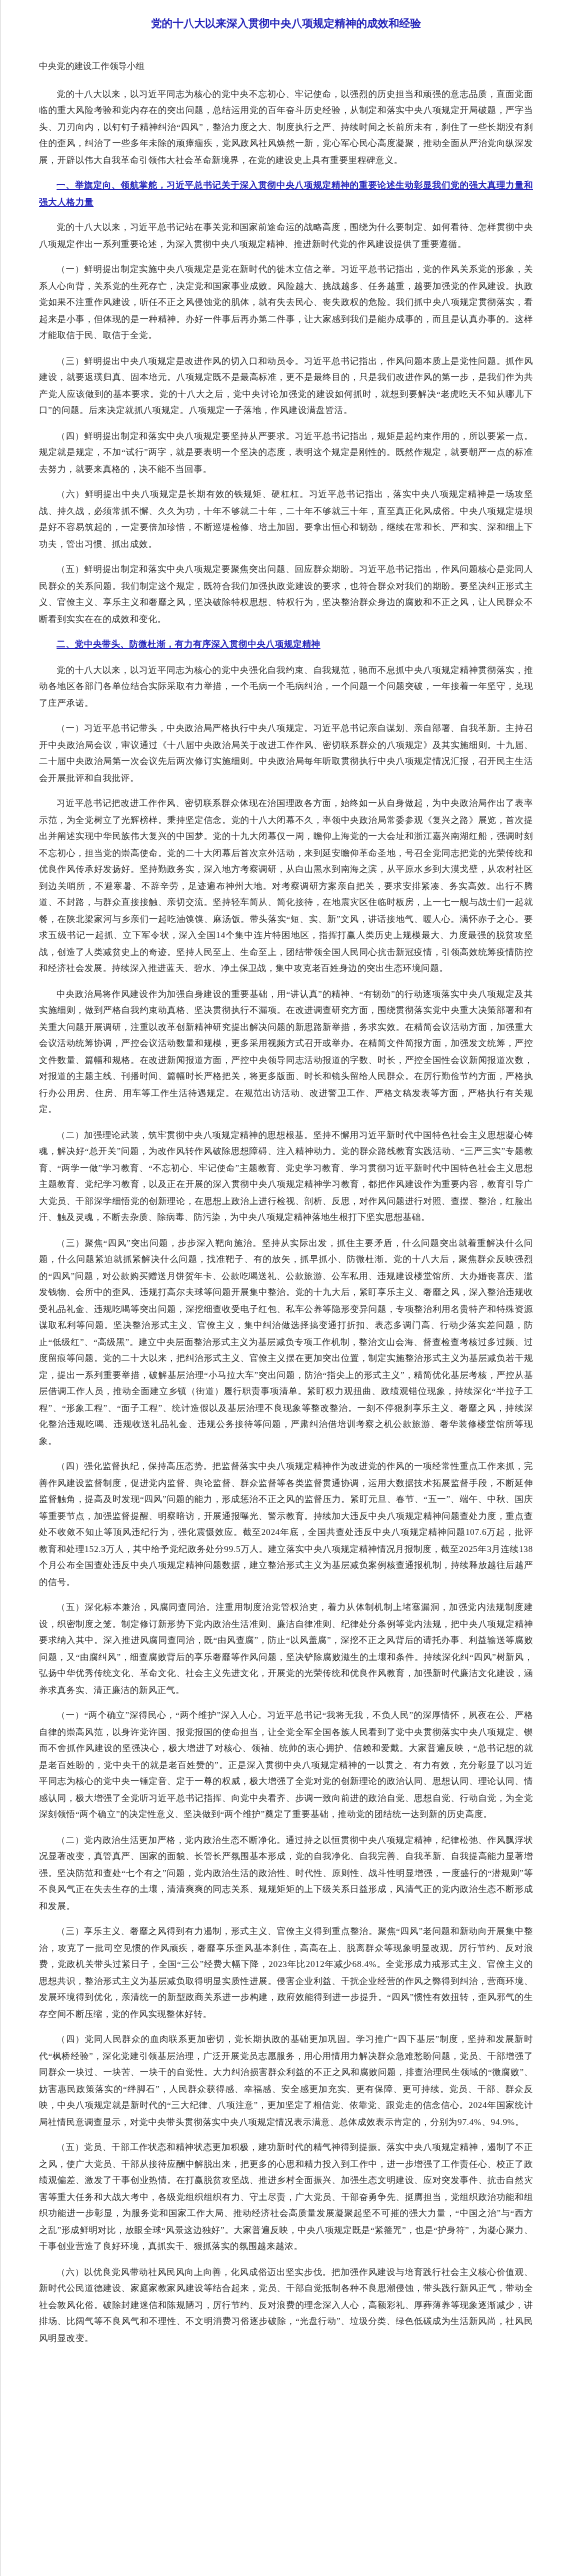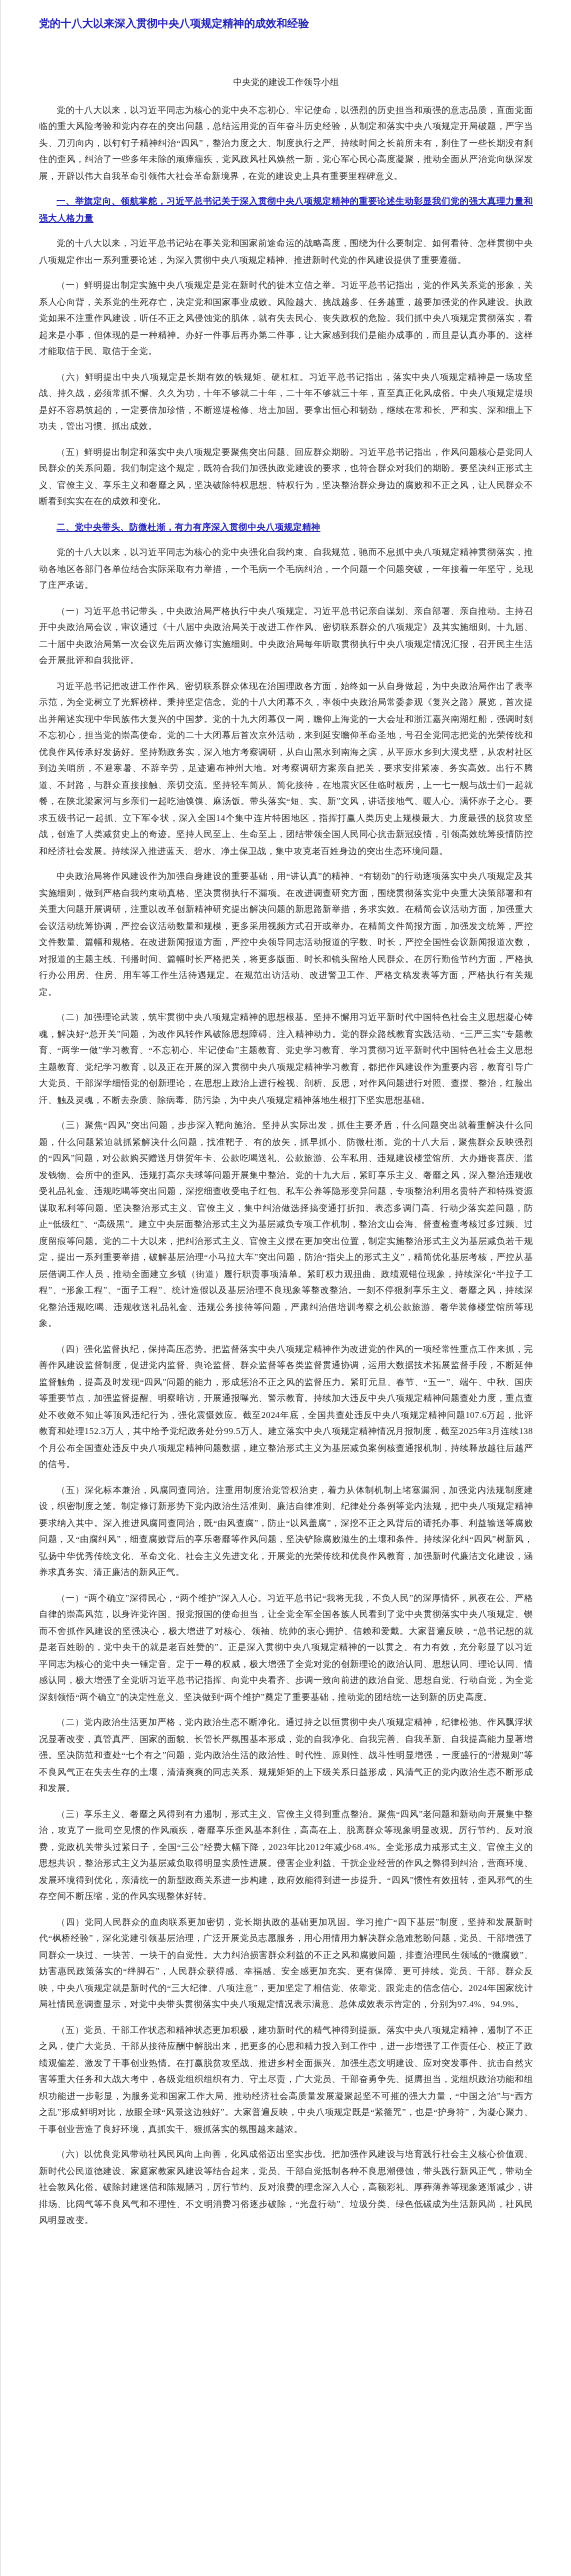--- a/index.html
+++ b/index.html
@@ -5,25 +5,25 @@
   :root { --accent:#2626bb; --ink:#1f1f1f; }
   * { margin:0; padding:0; box-sizing:border-box; }
   html,body { background:#ffffff; }
   body { font-family:"Liberation Serif","DejaVu Serif",serif; color:var(--ink); }
   .page {
     width:572px; margin:0 auto; background:#ffffff;
     border-left:0.5px solid #e6e6e6; border-right:0.5px solid #e6e6e6;
     padding:12.4px 38px 25px 38px; min-height:3739px;
   }
   .title {
-    text-align:left; color:var(--accent); font-weight:bold;
+    text-align:center; color:var(--accent); font-weight:bold;
     font-size:10.8px; line-height:15.5px; margin:4.1px 0 0 0;
   }
   .author {
-    text-align:center; font-size:8.8px; line-height:15.5px; margin:43px 0 0 0;
+    text-align:left; font-size:8.8px; line-height:15.5px; margin:27px 0 0 0;
     color:var(--ink); font-weight:normal;
   }
   #article-body { margin-top:11.3px; }
   #article-body p {
     font-size:8.8px; line-height:16.5px; text-indent:2em;
     text-align:justify; margin:9px 0; letter-spacing:0.3px;
   }
   #article-body p.heading {
     color:var(--accent); font-weight:bold;text-decoration:underline;
   }
@@ -32,25 +32,27 @@
 <body>
 
 <div class="page">
   <h1 class="title">党的十八大以来深入贯彻中央八项规定精神的成效和经验</h1>
   <div class="author">中央党的建设工作领导小组</div>
   <div id="article-body">
       <p class="body">党的十八大以来，以习近平同志为核心的党中央不忘初心、牢记使命，以强烈的历史担当和顽强的意志品质，直面党面临的重大风险考验和党内存在的突出问题，总结运用党的百年奋斗历史经验，从制定和落实中央八项规定开局破题，严字当头、刀刃向内，以钉钉子精神纠治“四风”，整治力度之大、制度执行之严、持续时间之长前所未有，刹住了一些长期没有刹住的歪风，纠治了一些多年未除的顽瘴痼疾，党风政风社风焕然一新，党心军心民心高度凝聚，推动全面从严治党向纵深发展，开辟以伟大自我革命引领伟大社会革命新境界，在党的建设史上具有重要里程碑意义。</p>
       <p class="heading">一、举旗定向、领航掌舵，习近平总书记关于深入贯彻中央八项规定精神的重要论述生动彰显我们党的强大真理力量和强大人格力量</p>
       <p class="body">党的十八大以来，习近平总书记站在事关党和国家前途命运的战略高度，围绕为什么要制定、如何看待、怎样贯彻中央八项规定作出一系列重要论述，为深入贯彻中央八项规定精神、推进新时代党的作风建设提供了重要遵循。</p>
       <p class="body">（一）鲜明提出制定实施中央八项规定是党在新时代的徙木立信之举。习近平总书记指出，党的作风关系党的形象，关系人心向背，关系党的生死存亡，决定党和国家事业成败。风险越大、挑战越多、任务越重，越要加强党的作风建设。执政党如果不注重作风建设，听任不正之风侵蚀党的肌体，就有失去民心、丧失政权的危险。我们抓中央八项规定贯彻落实，看起来是小事，但体现的是一种精神。办好一件事后再办第二件事，让大家感到我们是能办成事的，而且是认真办事的。这样才能取信于民、取信于全党。</p>
+      <p class="body">（三）鲜明提出中央八项规定是改进作风的切入口和动员令。习近平总书记指出，作风问题本质上是党性问题。抓作风建设，就要返璞归真、固本培元。八项规定既不是最高标准，更不是最终目的，只是我们改进作风的第一步，是我们作为共产党人应该做到的基本要求。党的十八大之后，党中央讨论加强党的建设如何抓时，就想到要解决“老虎吃天不知从哪儿下口”的问题。后来决定就抓八项规定。八项规定一子落地，作风建设满盘皆活。</p>
+      <p class="body">（四）鲜明提出制定和落实中央八项规定要坚持从严要求。习近平总书记指出，规矩是起约束作用的，所以要紧一点。规定就是规定，不加“试行”两字，就是要表明一个坚决的态度，表明这个规定是刚性的。既然作规定，就要朝严一点的标准去努力，就要来真格的，决不能不当回事。</p>
       <p class="body">（六）鲜明提出中央八项规定是长期有效的铁规矩、硬杠杠。习近平总书记指出，落实中央八项规定精神是一场攻坚战、持久战，必须常抓不懈、久久为功，十年不够就二十年，二十年不够就三十年，直至真正化风成俗。中央八项规定堤坝是好不容易筑起的，一定要倍加珍惜，不断巡堤检修、培土加固。要拿出恒心和韧劲，继续在常和长、严和实、深和细上下功夫，管出习惯、抓出成效。</p>
       <p class="body">（五）鲜明提出制定和落实中央八项规定要聚焦突出问题、回应群众期盼。习近平总书记指出，作风问题核心是党同人民群众的关系问题。我们制定这个规定，既符合我们加强执政党建设的要求，也符合群众对我们的期盼。要坚决纠正形式主义、官僚主义、享乐主义和奢靡之风，坚决破除特权思想、特权行为，坚决整治群众身边的腐败和不正之风，让人民群众不断看到实实在在的成效和变化。</p>
       <p class="heading">二、党中央带头、防微杜渐，有力有序深入贯彻中央八项规定精神</p>
       <p class="body">党的十八大以来，以习近平同志为核心的党中央强化自我约束、自我规范，驰而不息抓中央八项规定精神贯彻落实，推动各地区各部门各单位结合实际采取有力举措，一个毛病一个毛病纠治，一个问题一个问题突破，一年接着一年坚守，兑现了庄严承诺。</p>
-      <p class="body">（一）习近平总书记带头，中央政治局严格执行中央八项规定。习近平总书记亲自谋划、亲自部署、亲自推动。主持召开中央政治局会议，审议通过《十八届中央政治局关于改进工作作风、密切联系群众的八项规定》及其实施细则。十九届、二十届中央政治局第一次会议先后两次修订实施细则。中央政治局每年听取贯彻执行中央八项规定情况汇报，召开民主生活会开展批评和自我批评。</p>
+      <p class="body">（一）习近平总书记带头，中央政治局严格执行中央八项规定。习近平总书记亲自谋划、亲自部署、自我革新。主持召开中央政治局会议，审议通过《十八届中央政治局关于改进工作作风、密切联系群众的八项规定》及其实施细则。十九届、二十届中央政治局第一次会议先后两次修订实施细则。中央政治局每年听取贯彻执行中央八项规定情况汇报，召开民主生活会开展批评和自我批评。</p>
       <p class="body">习近平总书记把改进工作作风、密切联系群众体现在治国理政各方面，始终如一从自身做起，为中央政治局作出了表率示范，为全党树立了光辉榜样。秉持坚定信念。党的十八大闭幕不久，率领中央政治局常委参观《复兴之路》展览，首次提出并阐述实现中华民族伟大复兴的中国梦。党的十九大闭幕仅一周，瞻仰上海党的一大会址和浙江嘉兴南湖红船，强调时刻不忘初心，担当党的崇高使命。党的二十大闭幕后首次京外活动，来到延安瞻仰革命圣地，号召全党同志把党的光荣传统和优良作风传承好发扬好。坚持勤政务实，深入地方考察调研，从白山黑水到南海之滨，从平原水乡到大漠戈壁，从农村社区到边关哨所，不避寒暑、不辞辛劳，足迹遍布神州大地。对考察调研方案亲自把关，要求安排紧凑、务实高效。出行不腾道、不封路，与群众直接接触、亲切交流。坚持轻车简从、简化接待，在地震灾区住临时板房，上一七一舰与战士们一起就餐，在陕北梁家河与乡亲们一起吃油馍馍、麻汤饭。带头落实“短、实、新”文风，讲话接地气、暖人心。满怀赤子之心。要求五级书记一起抓、立下军令状，深入全国14个集中连片特困地区，指挥打赢人类历史上规模最大、力度最强的脱贫攻坚战，创造了人类减贫史上的奇迹。坚持人民至上、生命至上，团结带领全国人民同心抗击新冠疫情，引领高效统筹疫情防控和经济社会发展。持续深入推进蓝天、碧水、净土保卫战，集中攻克老百姓身边的突出生态环境问题。</p>
       <p class="body">中央政治局将作风建设作为加强自身建设的重要基础，用“讲认真”的精神、“有韧劲”的行动逐项落实中央八项规定及其实施细则，做到严格自我约束动真格、坚决贯彻执行不漏项。在改进调查研究方面，围绕贯彻落实党中央重大决策部署和有关重大问题开展调研，注重以改革创新精神研究提出解决问题的新思路新举措，务求实效。在精简会议活动方面，加强重大会议活动统筹协调，严控会议活动数量和规模，更多采用视频方式召开或举办。在精简文件简报方面，加强发文统筹，严控文件数量、篇幅和规格。在改进新闻报道方面，严控中央领导同志活动报道的字数、时长，严控全国性会议新闻报道次数，对报道的主题主线、刊播时间、篇幅时长严格把关，将更多版面、时长和镜头留给人民群众。在厉行勤俭节约方面，严格执行办公用房、住房、用车等工作生活待遇规定。在规范出访活动、改进警卫工作、严格文稿发表等方面，严格执行有关规定。</p>
       <p class="body">（二）加强理论武装，筑牢贯彻中央八项规定精神的思想根基。坚持不懈用习近平新时代中国特色社会主义思想凝心铸魂，解决好“总开关”问题，为改作风转作风破除思想障碍、注入精神动力。党的群众路线教育实践活动、“三严三实”专题教育、“两学一做”学习教育、“不忘初心、牢记使命”主题教育、党史学习教育、学习贯彻习近平新时代中国特色社会主义思想主题教育、党纪学习教育，以及正在开展的深入贯彻中央八项规定精神学习教育，都把作风建设作为重要内容，教育引导广大党员、干部深学细悟党的创新理论，在思想上政治上进行检视、剖析、反思，对作风问题进行对照、查摆、整治，红脸出汗、触及灵魂，不断去杂质、除病毒、防污染，为中央八项规定精神落地生根打下坚实思想基础。</p>
       <p class="body">（三）聚焦“四风”突出问题，步步深入靶向施治。坚持从实际出发，抓住主要矛盾，什么问题突出就着重解决什么问题，什么问题紧迫就抓紧解决什么问题，找准靶子、有的放矢，抓早抓小、防微杜渐。党的十八大后，聚焦群众反映强烈的“四风”问题，对公款购买赠送月饼贺年卡、公款吃喝送礼、公款旅游、公车私用、违规建设楼堂馆所、大办婚丧喜庆、滥发钱物、会所中的歪风、违规打高尔夫球等问题开展集中整治。党的十九大后，紧盯享乐主义、奢靡之风，深入整治违规收受礼品礼金、违规吃喝等突出问题，深挖细查收受电子红包、私车公养等隐形变异问题，专项整治利用名贵特产和特殊资源谋取私利等问题。坚决整治形式主义、官僚主义，集中纠治做选择搞变通打折扣、表态多调门高、行动少落实差问题，防止“低级红”、“高级黑”。建立中央层面整治形式主义为基层减负专项工作机制，整治文山会海、督查检查考核过多过频、过度留痕等问题。党的二十大以来，把纠治形式主义、官僚主义摆在更加突出位置，制定实施整治形式主义为基层减负若干规定，提出一系列重要举措，破解基层治理“小马拉大车”突出问题，防治“指尖上的形式主义”，精简优化基层考核，严控从基层借调工作人员，推动全面建立乡镇（街道）履行职责事项清单。紧盯权力观扭曲、政绩观错位现象，持续深化“半拉子工程”、“形象工程”、“面子工程”、统计造假以及基层治理不良现象等整改整治。一刻不停狠刹享乐主义、奢靡之风，持续深化整治违规吃喝、违规收送礼品礼金、违规公务接待等问题，严肃纠治借培训考察之机公款旅游、奢华装修楼堂馆所等现象。</p>
       <p class="body">（四）强化监督执纪，保持高压态势。把监督落实中央八项规定精神作为改进党的作风的一项经常性重点工作来抓，完善作风建设监督制度，促进党内监督、舆论监督、群众监督等各类监督贯通协调，运用大数据技术拓展监督手段，不断延伸监督触角，提高及时发现“四风”问题的能力，形成惩治不正之风的监督压力。紧盯元旦、春节、“五一”、端午、中秋、国庆等重要节点，加强监督提醒、明察暗访，开展通报曝光、警示教育。持续加大违反中央八项规定精神问题查处力度，重点查处不收敛不知止等顶风违纪行为，强化震慑效应。截至2024年底，全国共查处违反中央八项规定精神问题107.6万起，批评教育和处理152.3万人，其中给予党纪政务处分99.5万人。建立落实中央八项规定精神情况月报制度，截至2025年3月连续138个月公布全国查处违反中央八项规定精神问题数据，建立整治形式主义为基层减负案例核查通报机制，持续释放越往后越严的信号。</p>
       <p class="body">（五）深化标本兼治，风腐同查同治。注重用制度治党管权治吏，着力从体制机制上堵塞漏洞，加强党内法规制度建设，织密制度之笼。制定修订新形势下党内政治生活准则、廉洁自律准则、纪律处分条例等党内法规，把中央八项规定精神要求纳入其中。深入推进风腐同查同治，既“由风查腐”，防止“以风盖腐”，深挖不正之风背后的请托办事、利益输送等腐败问题，又“由腐纠风”，细查腐败背后的享乐奢靡等作风问题，坚决铲除腐败滋生的土壤和条件。持续深化纠“四风”树新风，弘扬中华优秀传统文化、革命文化、社会主义先进文化，开展党的光荣传统和优良作风教育，加强新时代廉洁文化建设，涵养求真务实、清正廉洁的新风正气。</p>
       <p class="body">（一）“两个确立”深得民心，“两个维护”深入人心。习近平总书记“我将无我，不负人民”的深厚情怀，夙夜在公、严格自律的崇高风范，以身许党许国、报党报国的使命担当，让全党全军全国各族人民看到了党中央贯彻落实中央八项规定、锲而不舍抓作风建设的坚强决心，极大增进了对核心、领袖、统帅的衷心拥护、信赖和爱戴。大家普遍反映，“总书记想的就是老百姓盼的，党中央干的就是老百姓赞的”。正是深入贯彻中央八项规定精神的一以贯之、有力有效，充分彰显了以习近平同志为核心的党中央一锤定音、定于一尊的权威，极大增强了全党对党的创新理论的政治认同、思想认同、理论认同、情感认同，极大增强了全党听习近平总书记指挥、向党中央看齐、步调一致向前进的政治自觉、思想自觉、行动自觉，为全党深刻领悟“两个确立”的决定性意义、坚决做到“两个维护”奠定了重要基础，推动党的团结统一达到新的历史高度。</p>
       <p class="body">（二）党内政治生活更加严格，党内政治生态不断净化。通过持之以恒贯彻中央八项规定精神，纪律松弛、作风飘浮状况显著改变，真管真严、国家的面貌、长管长严氛围基本形成，党的自我净化、自我完善、自我革新、自我提高能力显著增强。坚决防范和查处“七个有之”问题，党内政治生活的政治性、时代性、原则性、战斗性明显增强，一度盛行的“潜规则”等不良风气正在失去生存的土壤，清清爽爽的同志关系、规规矩矩的上下级关系日益形成，风清气正的党内政治生态不断形成和发展。</p>
       <p class="body">（三）享乐主义、奢靡之风得到有力遏制，形式主义、官僚主义得到重点整治。聚焦“四风”老问题和新动向开展集中整治，攻克了一批司空见惯的作风顽疾，奢靡享乐歪风基本刹住，高高在上、脱离群众等现象明显改观。厉行节约、反对浪费，党政机关带头过紧日子，全国“三公”经费大幅下降，2023年比2012年减少68.4%。全党形成力戒形式主义、官僚主义的思想共识，整治形式主义为基层减负取得明显实质性进展。侵害企业利益、干扰企业经营的作风之弊得到纠治，营商环境、发展环境得到优化，亲清统一的新型政商关系进一步构建，政府效能得到进一步提升。“四风”惯性有效扭转，歪风邪气的生存空间不断压缩，党的作风实现整体好转。</p>
       <p class="body">（四）党同人民群众的血肉联系更加密切，党长期执政的基础更加巩固。学习推广“四下基层”制度，坚持和发展新时代“枫桥经验”，深化党建引领基层治理，广泛开展党员志愿服务，用心用情用力解决群众急难愁盼问题，党员、干部增强了同群众一块过、一块苦、一块干的自觉性。大力纠治损害群众利益的不正之风和腐败问题，排查治理民生领域的“微腐败”、妨害惠民政策落实的“绊脚石”，人民群众获得感、幸福感、安全感更加充实、更有保障、更可持续。党员、干部、群众反映，中央八项规定就是新时代的“三大纪律、八项注意”，更加坚定了相信党、依靠党、跟党走的信念信心。2024年国家统计局社情民意调查显示，对党中央带头贯彻落实中央八项规定情况表示满意、总体成效表示肯定的，分别为97.4%、94.9%。</p>

